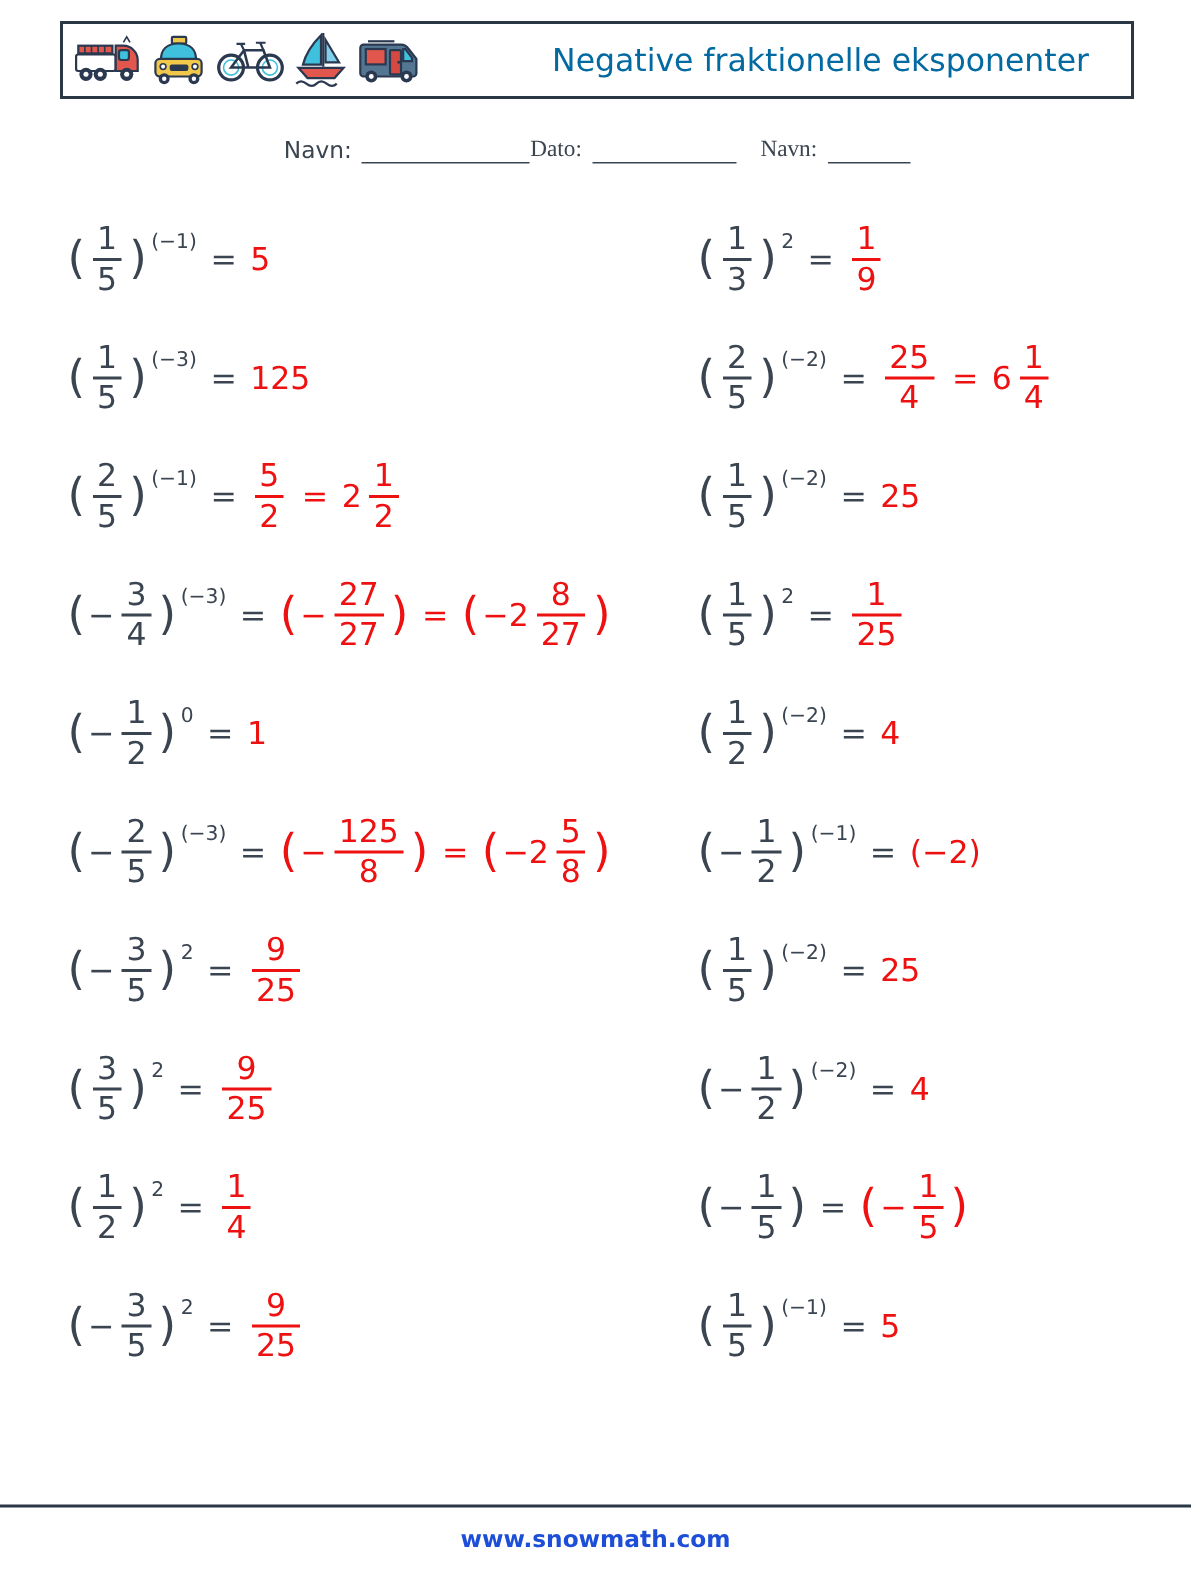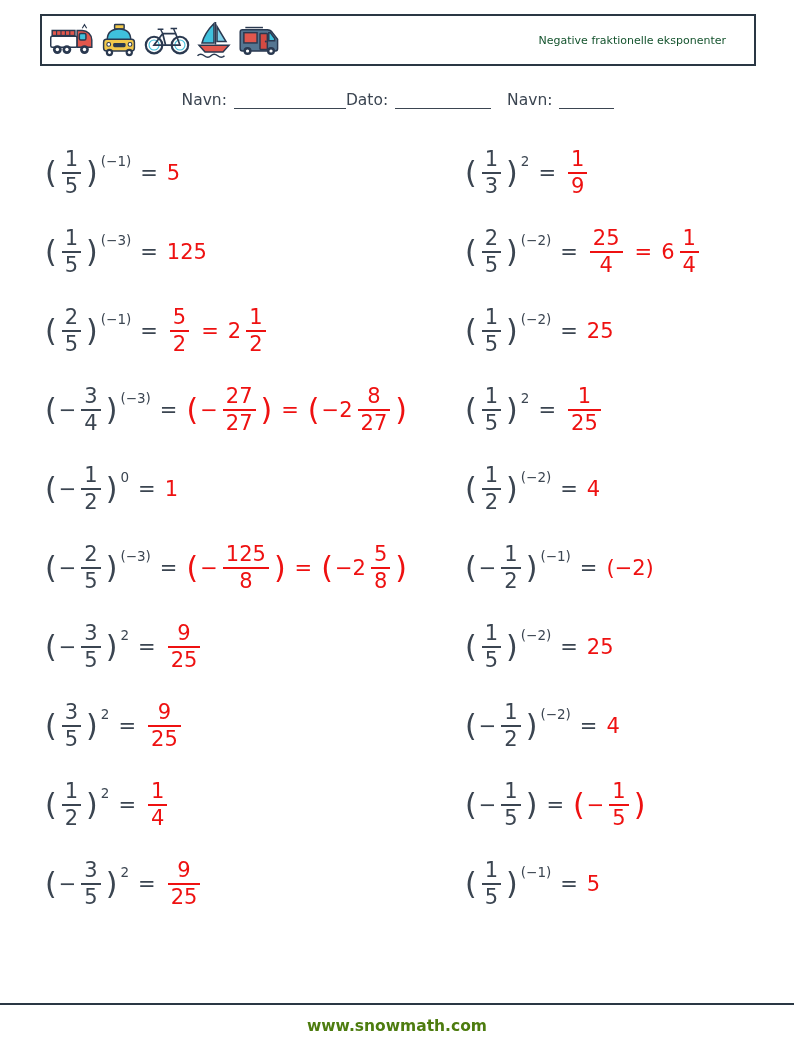--- a/index.html
+++ b/index.html
@@ -12,28 +12,28 @@
   }
   
   .header-box{
     position:absolute;left:40px;top:14px;width:716px;height:52px;
     border:2px solid var(--frame);box-sizing:border-box;
     display:flex;align-items:center;justify-content:space-between;
     padding:0 28px 0 8px;
   }
   .icons{display:flex;align-items:center;gap:3px;}
   .icons svg{display:block;}
-  .title{font-size:11px;color:#14532d;}
+  .title{font-size:21px;color:#0369a1;}
   
   .fields{
     position:absolute;left:40px;top:91px;width:716px;
     display:flex;justify-content:center;align-items:flex-end;
     font-size:15.5px;
   }
-  .right-fields{display:flex;gap:16px;}
+  .right-fields{display:flex;gap:16px;font-family:Liberation Serif, serif;}
   .field{display:flex;align-items:flex-end;}
   .uline{display:inline-block;border-bottom:1.6px solid var(--ink);height:15px;margin-left:7px;}
   .w-name{width:112px;}
   .w-date{width:96px;}
   .w-score{width:55px;}
   
   .problems{
     position:absolute;left:45px;top:133px;width:749px;
     display:grid;grid-template-columns:420px 1fr;grid-auto-rows:79px;
   }
@@ -44,21 +44,21 @@
         line-height:1.06;margin:0 2px;padding:0 1px;}
   .frac .fn{padding:0 3px;}
   .frac .fd{padding:0 3px;}
   .frac .fbar{height:0;border-top:2px solid currentColor;margin:1px 0;}
   .paren{font-size:30px;line-height:1;font-weight:400;}
   .sup{font-size:13.5px;transform:translateY(-12px);display:inline-block;margin-left:1px;}
   .eq{margin:0 7px;}
   
   .footer-line{position:absolute;left:0;top:1003px;width:794px;border-top:2px solid var(--frame);}
   .footer-text{position:absolute;left:0;top:1017px;width:794px;text-align:center;
-               font-weight:bold;font-size:15.5px;color:#4d7c0f;}
+               font-weight:bold;font-size:15.5px;color:#1d4ed8;}
 </style>
 </head>
 <body>
 
 <div class="header-box">
   <div class="icons">
     <span>
         <svg width="44" height="38" viewBox="0 0 60 50">
       <rect x="1" y="20" width="36" height="15" rx="2" fill="#ffffff" stroke="#2a3950" stroke-width="2"></rect>
       <rect x="3" y="12" width="31" height="7" fill="#e2574d" stroke="#2a3950" stroke-width="2"></rect>

